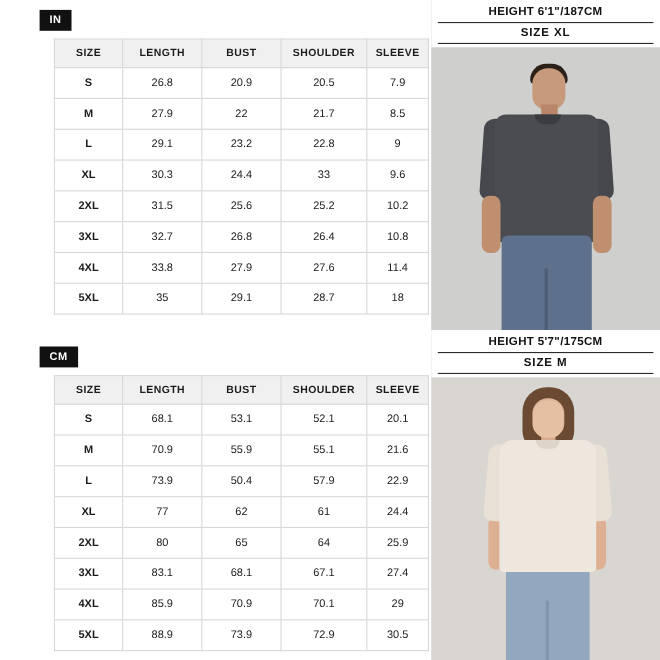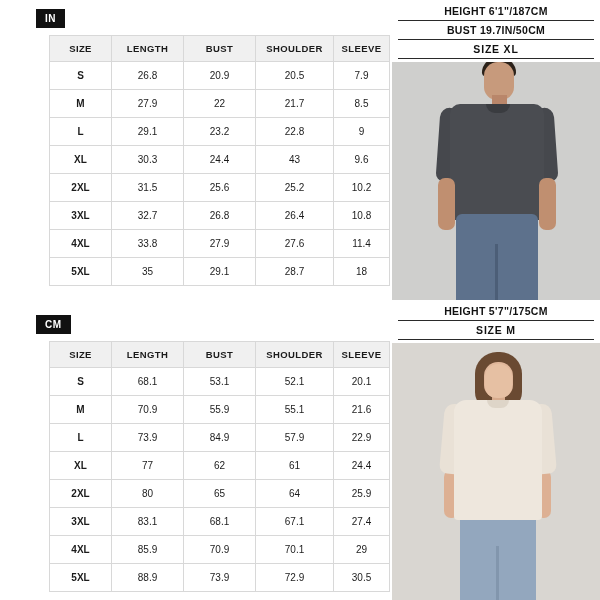--- a/index.html
+++ b/index.html
@@ -346,21 +346,21 @@
               <td>L</td>
               <td>29.1</td>
               <td>23.2</td>
               <td>22.8</td>
               <td>9</td>
             </tr>
             <tr>
               <td>XL</td>
               <td>30.3</td>
               <td>24.4</td>
-              <td>43</td>
+              <td>33</td>
               <td>9.6</td>
             </tr>
             <tr>
               <td>2XL</td>
               <td>31.5</td>
               <td>25.6</td>
               <td>25.2</td>
               <td>10.2</td>
             </tr>
             <tr>
@@ -420,21 +420,21 @@
             <tr>
               <td>M</td>
               <td>70.9</td>
               <td>55.9</td>
               <td>55.1</td>
               <td>21.6</td>
             </tr>
             <tr>
               <td>L</td>
               <td>73.9</td>
-              <td>84.9</td>
+              <td>50.4</td>
               <td>57.9</td>
               <td>22.9</td>
             </tr>
             <tr>
               <td>XL</td>
               <td>77</td>
               <td>62</td>
               <td>61</td>
               <td>24.4</td>
             </tr>
@@ -483,21 +483,20 @@
         <div class="m-sleeve-r"></div>
         <div class="m-shirt"></div>
         <div class="m-collar"></div>
         <div class="m-arm-l"></div>
         <div class="m-arm-r"></div>
         <div class="m-jeans"></div>
         <div class="m-jeans-split"></div>
       </div>
       <div class="spec-box">
         <div class="spec-line">HEIGHT  6'1"/187CM</div>
-        <div class="spec-line">BUST 19.7IN/50CM</div>
         <div class="spec-line last spec-size">SIZE  XL</div>
       </div>
     </div>
 
     <div class="model-panel bottom">
       <div class="fig">
         <div class="w-hair"></div>
         <div class="w-head"></div>
         <div class="w-face"></div>
         <div class="w-neck"></div>

